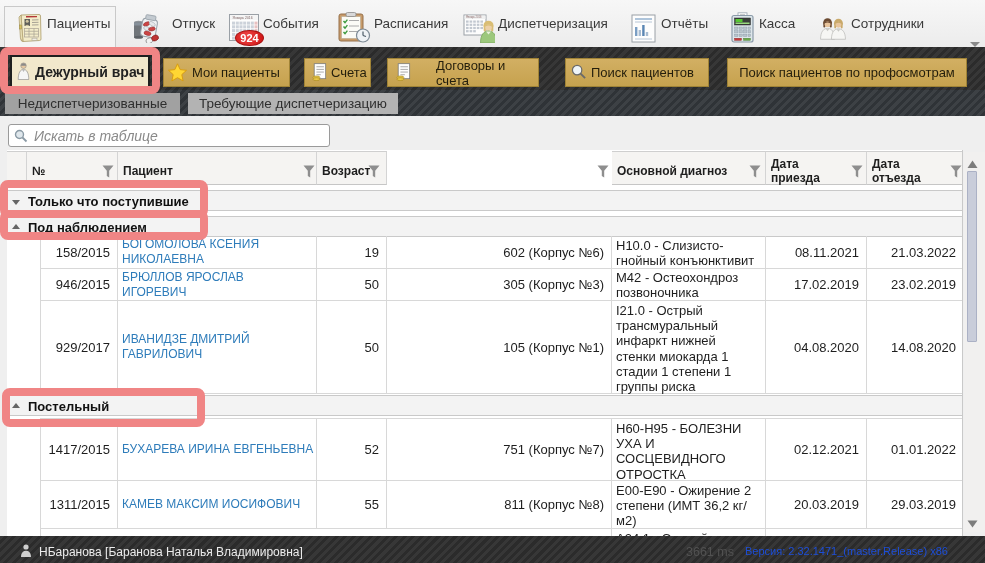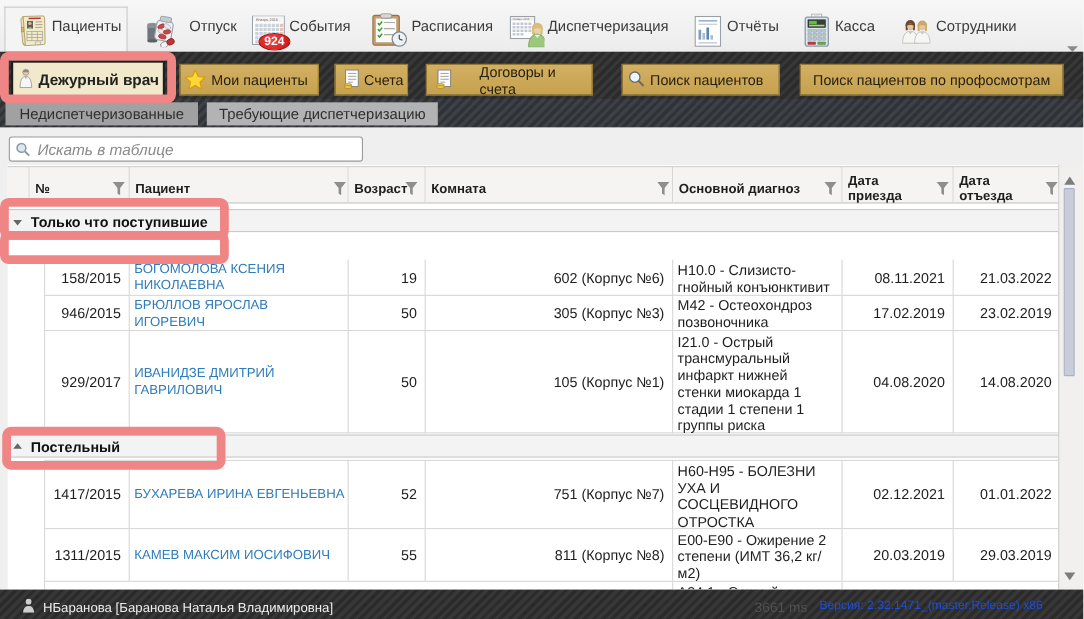--- a/index.html
+++ b/index.html
@@ -312,23 +312,20 @@
   <div class="hcell" style="left:0;width:20px;"></div>
   <div class="hcell" style="left:20px;width:91px;">
       <span class="hlab">№</span>
     </div>
   <div class="hcell" style="left:111px;width:199px;">
       <span class="hlab">Пациент</span>
     </div>
   <div class="hcell" style="left:310px;width:70px;">
       <span class="hlab">Возраст</span>
     </div>
-  <div class="hcell" style="left:380px;width:225px;">
-      <span class="hlab">Комната</span>
-    </div>
   <div class="hcell" style="left:605px;width:154px;">
       <span class="hlab">Основной диагноз</span>
     </div>
   <div class="hcell" style="left:759px;width:101px;">
       <span class="hlab" style="top:5px;line-height:14px;">Дата<br>приезда</span>
     </div>
   <div class="hcell" style="left:860px;width:96px;border-right:none;">
       <span class="hlab" style="top:5px;line-height:14px;">Дата<br>отъезда</span>
     </div>
   <div id="funnels">
@@ -351,20 +348,24 @@
         <polygon points="0.5,0.5 11.5,0.5 7.2,5.8 7.2,12.5 4.8,11 4.8,5.8" fill="#8e8e8e"></polygon>
       </svg>
     <svg class="funnel" style="left:943px;top:15px;" viewBox="0 0 12 13">
         <polygon points="0.5,0.5 11.5,0.5 7.2,5.8 7.2,12.5 4.8,11 4.8,5.8" fill="#8e8e8e"></polygon>
       </svg>
   </div>
 
   <div class="grp" style="top:40px;">
       <span class="tri tridown"></span>
       <span class="grptxt">Только что поступившие</span>
+    </div>
+  <div class="grp" style="top:66px;height:21px;">
+      <span class="tri triup"></span>
+      <span class="grptxt">Под наблюдением</span>
     </div>
   <div id="rows1">
 
     <div class="cell rnum vcen" style="left:33px;top:86px;width:78px;height:33px;border-left:1px solid #d8d8d8;">
         <span>158/2015</span>
       </div>
     <div class="cell pname vcen" style="left:111px;top:86px;width:199px;height:33px;">
         <span>БОГОМОЛОВА КСЕНИЯ<br>НИКОЛАЕВНА</span>
       </div>
     <div class="cell rnum ha" style="left:310px;top:86px;width:70px;height:33px;">19</div>

